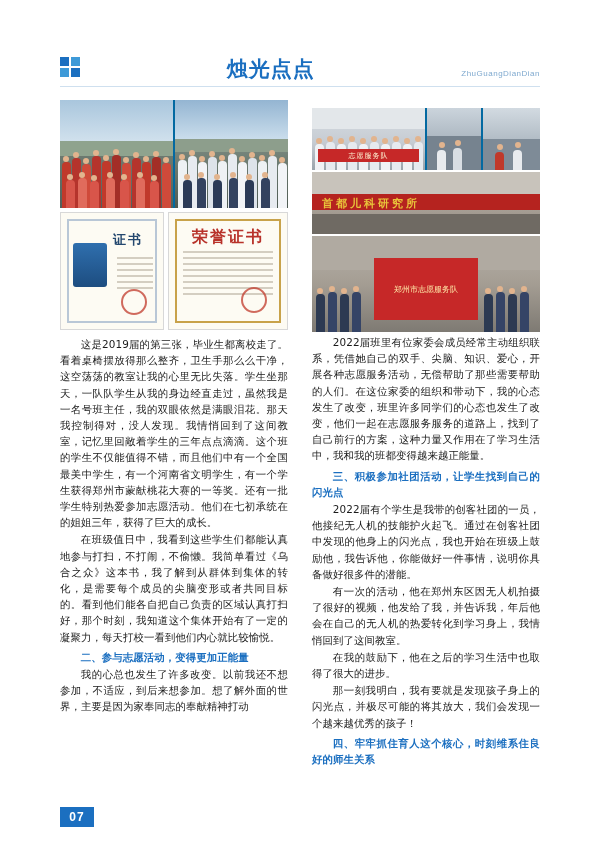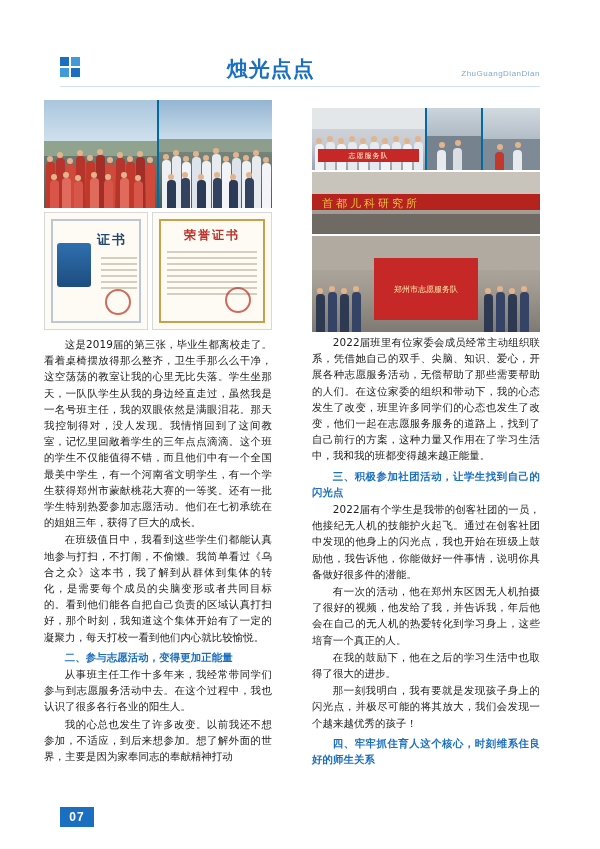--- a/index.html
+++ b/index.html
@@ -69,21 +69,21 @@
     height: 1px;
     background: #cfe0ef;
   }
 
   
   .col {
     position: absolute;
     top: 100px;
     width: 228px;
   }
-  .col-left  { left: 44px; }
+  .col-left  { left: 60px; }
   .col-right { left: 312px; }
 
   p.body {
     margin: 0 0 1px 0;
     font-family: "DejaVu Sans", sans-serif;
     font-size: 10.4px;
     line-height: 16.2px;
     color: #1a1a1a;
     text-align: justify;
     text-indent: 2em;
@@ -204,21 +204,21 @@
     display: flex;
     align-items: center;
     justify-content: center;
     text-align: center;
     overflow: hidden;
   }
   .sign-text {
     position: absolute;
     font-family: "DejaVu Sans", sans-serif;
     color: #e8c23a;
-    font-weight: normal;
+    font-weight: bold;
     white-space: nowrap;
     text-align: center;
   }
   .flag {
     position: absolute;
     background: #c62828;
     display: flex;
     align-items: center;
     justify-content: center;
     color: #ffe9a8;
@@ -360,39 +360,38 @@
             <i></i>
             <i></i>
             <i></i>
             <i></i>
             <i></i>
         </div>
         <div class="cert-seal" style="right:16px; bottom:14px;"></div>
       </div>
       <div class="cert r">
         <div class="cert-inner-border"></div>
-        <div class="cert-title" style="top:14px; font-size:12px;">荣誉证书</div>
+        <div class="cert-title" style="top:14px; font-size:16px;">荣誉证书</div>
         <div class="cert-lines" style="top:38px;">
           <i></i>
             <i></i>
             <i></i>
             <i></i>
             <i></i>
             <i></i>
             <i></i>
             <i></i>
         </div>
         <div class="cert-seal" style="right:20px; bottom:16px;"></div>
       </div>
     </div>
 
     <p class="body">这是2019届的第三张，毕业生都离校走了。看着桌椅摆放得那么整齐，卫生手那么么干净，这空荡荡的教室让我的心里无比失落。学生坐那天，一队队学生从我的身边经直走过，虽然我是一名号班主任，我的双眼依然是满眼泪花。那天我控制得对，没人发现。我情悄回到了这间教室，记忆里回敞着学生的三年点点滴滴。这个班的学生不仅能值得不错，而且他们中有一个全国最美中学生，有一个河南省文明学生，有一个学生获得郑州市蒙献桃花大赛的一等奖。还有一批学生特别热爱参加志愿活动。他们在七初承统在的姐姐三年，获得了巨大的成长。</p>
     <p class="body">在班级值日中，我看到这些学生们都能认真地参与打扫，不打闹，不偷懒。我简单看过《乌合之众》这本书，我了解到从群体到集体的转化，是需要每个成员的尖脑变形或者共同目标的。看到他们能各自把自己负责的区域认真打扫好，那个时刻，我知道这个集体开始有了一定的凝聚力，每天打校一看到他们内心就比较愉悦。</p>
     <p class="subhead">二、参与志愿活动，变得更加正能量</p>
-    <p class="body">从事班主任工作十多年来，我经常带同学们参与到志愿服务活动中去。在这个过程中，我也认识了很多各行各业的阳生人。</p>
     <p class="body">我的心总也发生了许多改变。以前我还不想参加，不适应，到后来想参加。想了解外面的世界，主要是因为家奉同志的奉献精神打动</p>
   </div>
 
   <div class="col col-right">
 
 
     <div class="photo p-collage" style="margin-top:8px;">
       <div class="cell c1" style="background:linear-gradient(180deg,#d9dee3 0%,#c6ccd3 55%,#9aa3ab 100%);">
         <div style="position:absolute;left:0;right:0;top:0;height:34%;background:#e3e7ea;"></div>
         <div class="crowd" style="height:62%;">
@@ -462,20 +461,20 @@
           <span class="head" style="left:197px;bottom:38px;"></span>
         <span class="person" style="left:208px;height:40px; background:#354466;"></span>
           <span class="head" style="left:209px;bottom:40px;"></span>
       </div>
     </div>
 
 
     <p class="body">2022届班里有位家委会成员经常主动组织联系，凭借她自己的双手、尖脑、知识、爱心，开展各种志愿服务活动，无偿帮助了那些需要帮助的人们。在这位家委的组织和带动下，我的心态发生了改变，班里许多同学们的心态也发生了改变，他们一起在志愿服务服务的道路上，找到了自己前行的方案，这种力量又作用在了学习生活中，我和我的班都变得越来越正能量。</p>
     <p class="subhead">三、积极参加社团活动，让学生找到自己的闪光点</p>
     <p class="body">2022届有个学生是我带的创客社团的一员，他接纪无人机的技能护火起飞。通过在创客社团中发现的他身上的闪光点，我也开始在班级上鼓励他，我告诉他，你能做好一件事情，说明你具备做好很多件的潜能。</p>
-    <p class="body">有一次的活动，他在郑州东区因无人机拍摄了很好的视频，他发给了我，并告诉我，年后他会在自己的无人机的热爱转化到学习身上，这些培育一个真正的人。</p>
+    <p class="body">有一次的活动，他在郑州东区因无人机拍摄了很好的视频，他发给了我，并告诉我，年后他会在自己的无人机的热爱转化到学习身上，我情悄回到了这间教室。</p>
     <p class="body">在我的鼓励下，他在之后的学习生活中也取得了很大的进步。</p>
     <p class="body">那一刻我明白，我有要就是发现孩子身上的闪光点，并极尽可能的将其放大，我们会发现一个越来越优秀的孩子！</p>
     <p class="subhead">四、牢牢抓住育人这个核心，时刻维系住良好的师生关系</p>
   </div>
 
   <div class="folio">07</div>
 </div>
 
 </body></html>

